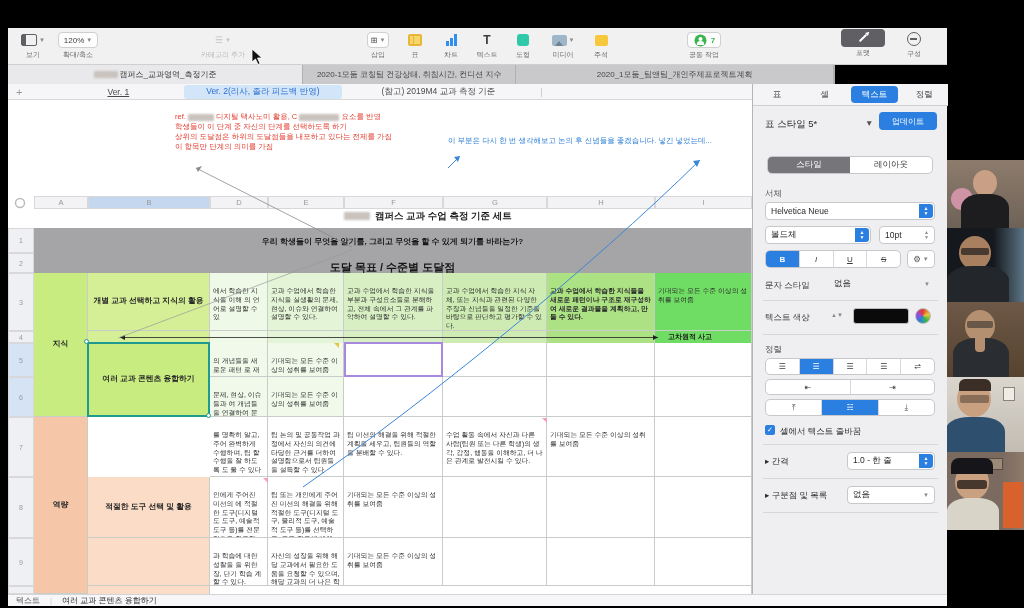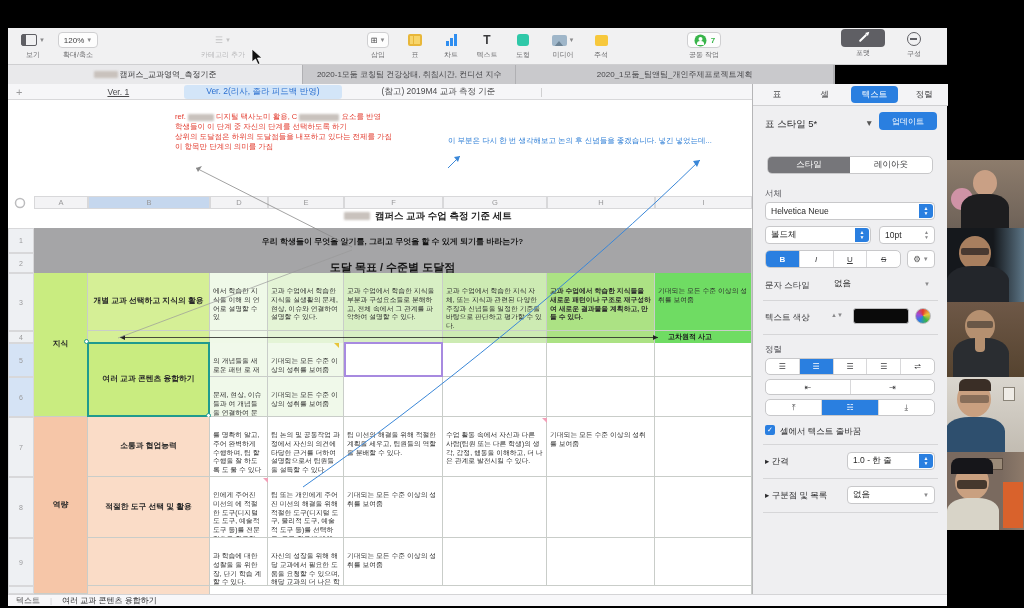--- a/index.html
+++ b/index.html
@@ -349,23 +349,20 @@
     <div class="cell" style="left:435px; top:277px; width:104px; height:40px; background:#fff;"></div>
     <div class="cell" style="left:539px; top:277px; width:108px; height:40px; background:#fff;"></div>
     <div class="cell" style="left:647px; top:277px; width:97px; height:40px; background:#fff;"></div>
 
     <div class="abs" style="left:79px; top:242px; width:123px; height:75px; border:2px solid #1f9a8e; pointer-events:none;"></div>
     <div class="sel-handle" style="left:76px; top:239px;"></div>
     <div class="sel-handle" style="left:198px; top:313px;"></div>
     <div class="abs" style="left:336px; top:242px; width:99px; height:35px; border:2px solid #a78ae0; pointer-events:none;"></div>
     <div class="marker" style="left:326px; top:243px; border-width:0 5px 5px 0; border-color:transparent #e8c53a transparent transparent;"></div>
 
-    <div class="cell bold" style="left:80px; top:317px; width:122px; height:60px; background:#fadcc7;">
-        <span>소통과 협업능력</span>
-      </div>
     <div class="cell" style="left:202px; top:317px; width:58px; height:60px;"><span>를 명확히 알고, 주어 완벽하게 수행하며, 팀 할 수행을 잘 하도록 도 울 수 있다</span></div>
     <div class="cell" style="left:260px; top:317px; width:76px; height:60px;"><span>팀 논의 및 공동작업 과정에서 자신의 의견에 타당한 근거를 더하여 설명함으로서 팀원들을 설득할 수 있다</span></div>
     <div class="cell" style="left:336px; top:317px; width:99px; height:60px;"><span>팀 미션의 해결을 위해 적절한 계획을 세우고, 팀원들의 역할을 분배할 수 있다.</span></div>
     <div class="cell" style="left:435px; top:317px; width:104px; height:60px;"><span>수업 활동 속에서 자신과 다른 사람(팀원 또는 다른 학생)의 생각, 감정, 행동을 이해하고, 더 나은 관계로 발전시킬 수 있다.</span></div>
     <div class="cell" style="left:539px; top:317px; width:108px; height:60px;"><span>기대되는 모든 수준 이상의 성취를 보여줌</span></div>
     <div class="cell" style="left:647px; top:317px; width:97px; height:60px;"></div>
     <div class="marker" style="left:534px; top:318px; border-width:0 5px 5px 0; border-color:transparent #f2a0b8 transparent transparent;"></div>
 
     <div class="cell bold" style="left:80px; top:377px; width:122px; height:61px; background:#fadcc7;">
         <span>적절한 도구 선택 및 활용</span>

